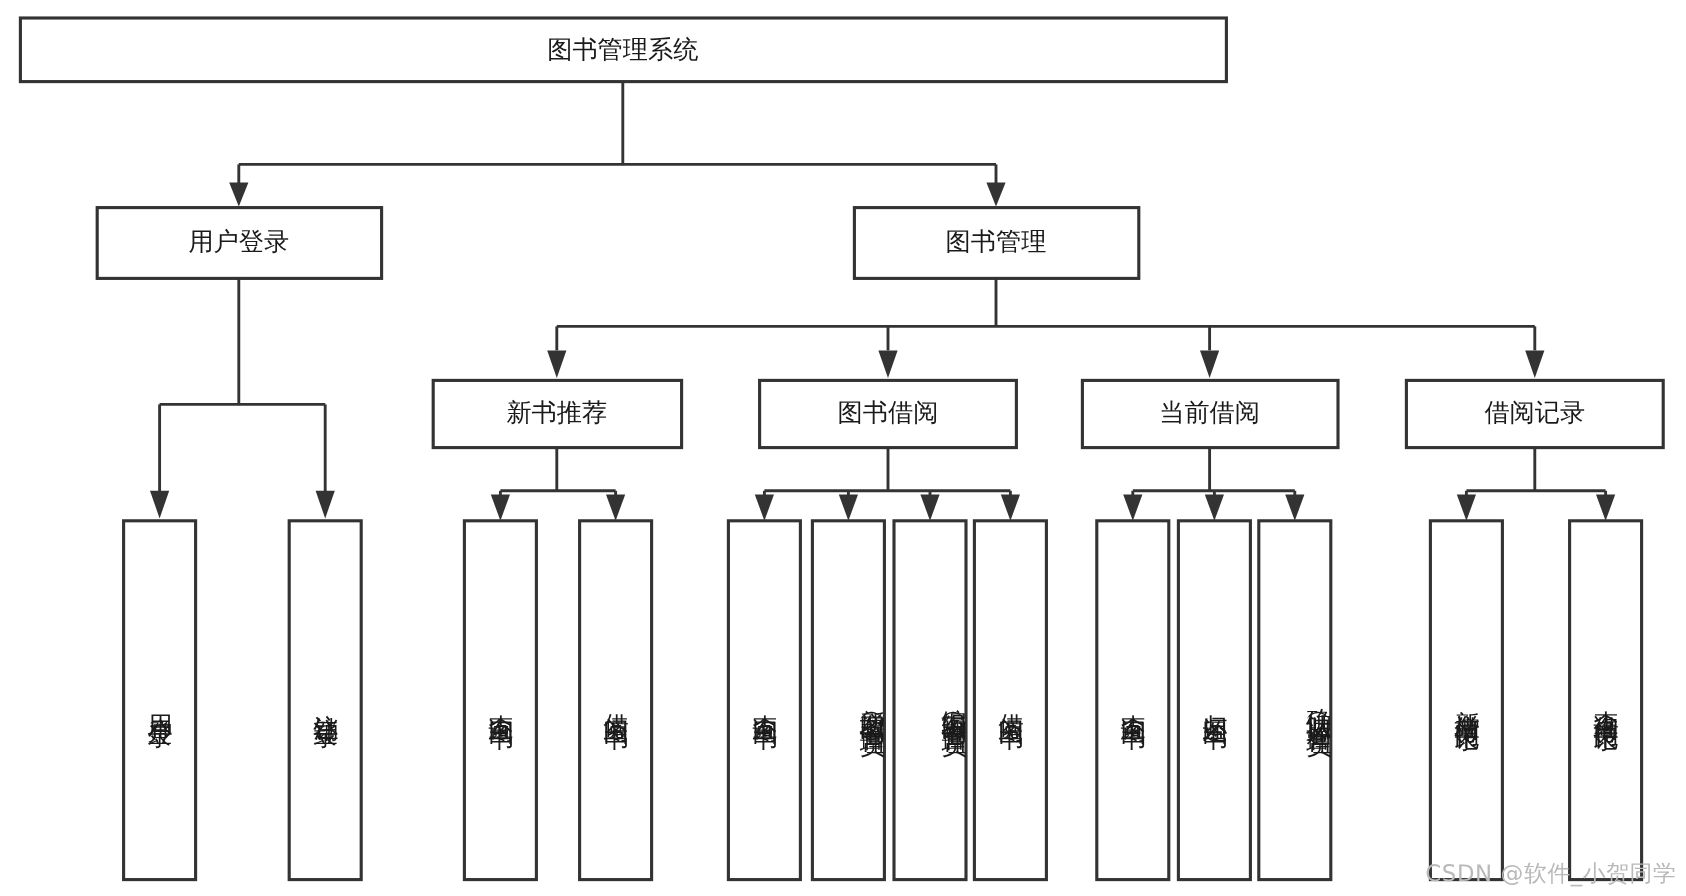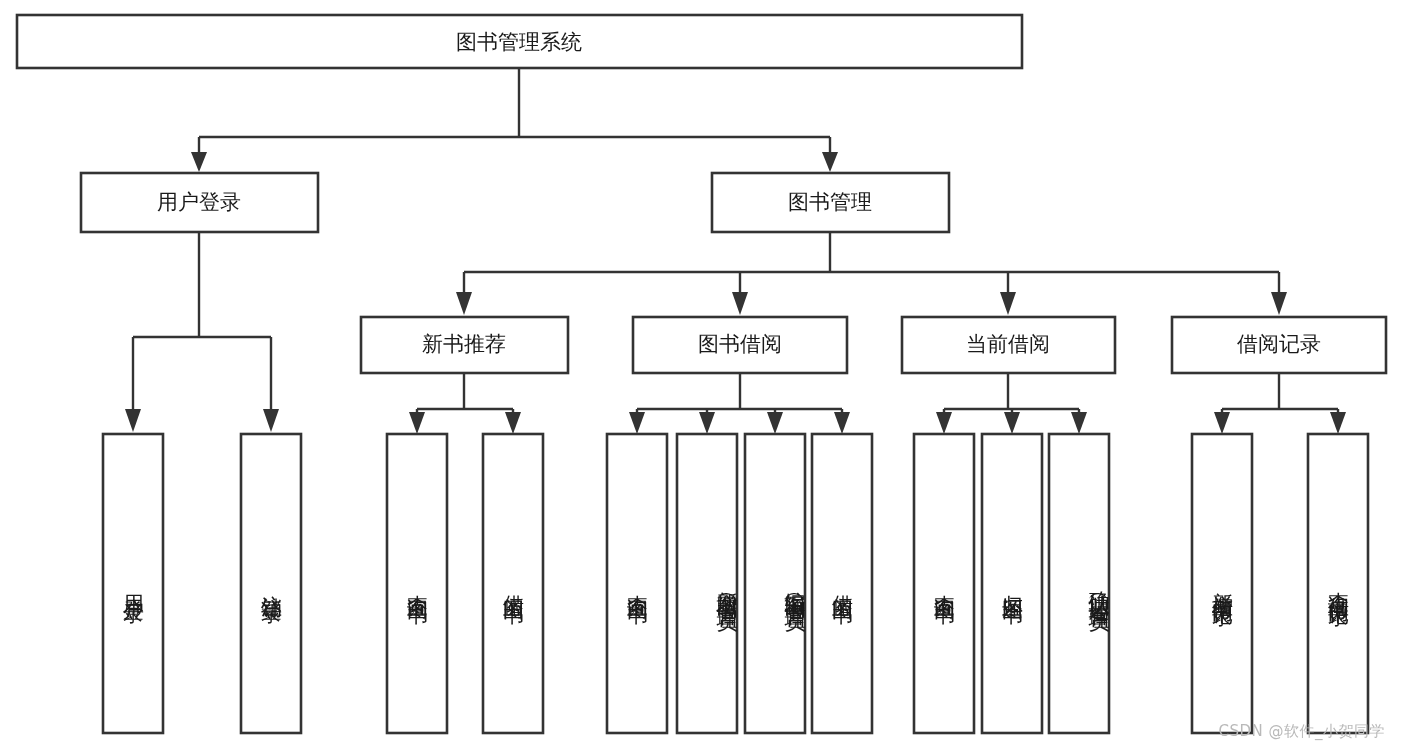--- a/index.html
+++ b/index.html
@@ -62,24 +62,24 @@
     align-items: center;
     justify-content: center;
     pointer-events: none;
   }
   .leaf-box {
     position: absolute;
     box-sizing: border-box;
   }
   .watermark {
     position: absolute;
-    right: 20px;
+    right: 8px;
     bottom: 6px;
     font-family: "DejaVu Sans", "Liberation Sans", sans-serif;
-    font-size: 15px;
+    font-size: 19px;
     color: #b9b9b9;
     white-space: nowrap;
     letter-spacing: 0.5px;
   }
 </style>
 </head>
 <body>
 
 <div id="diagram-root">
 

